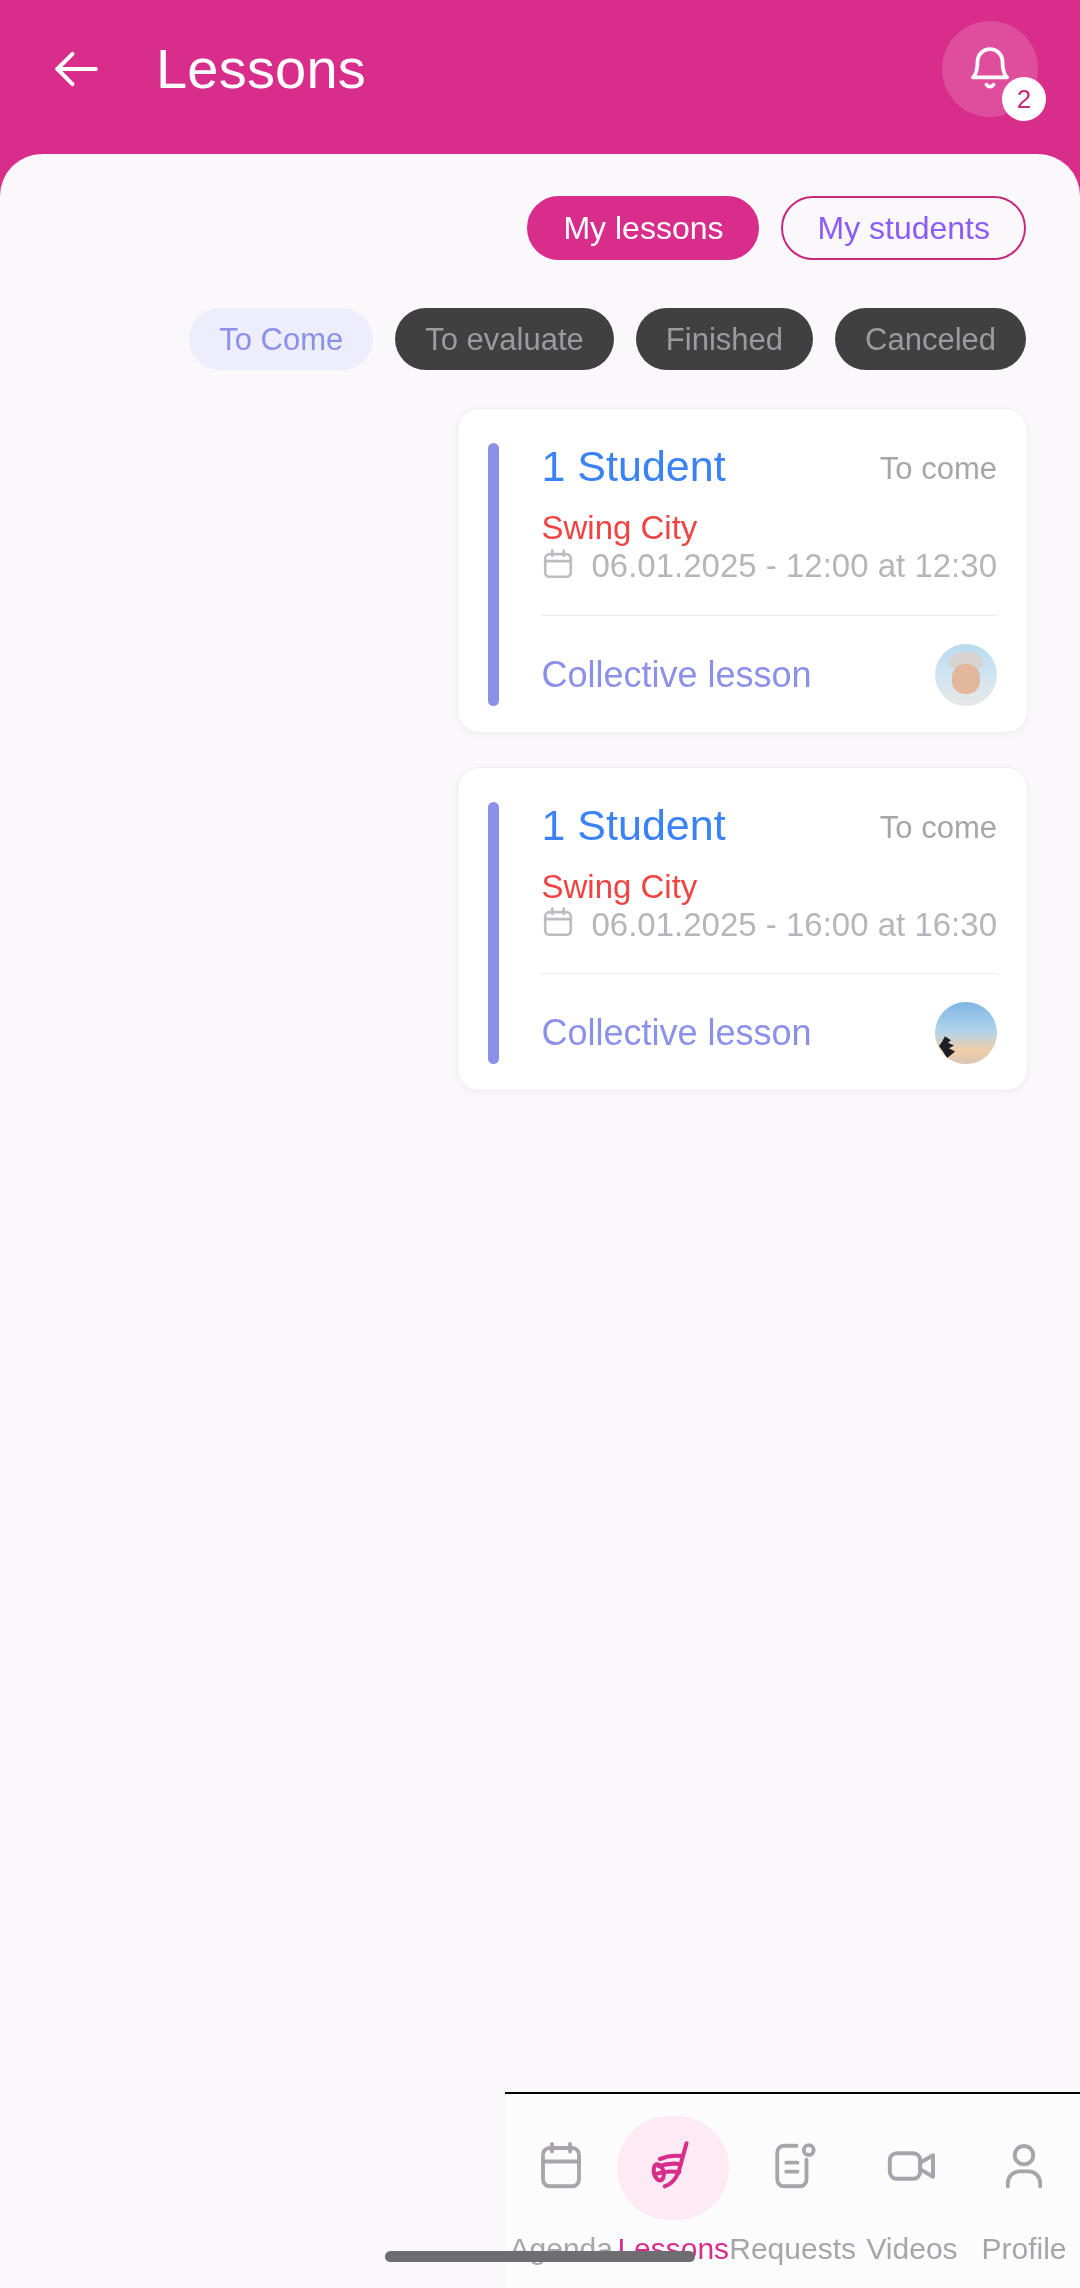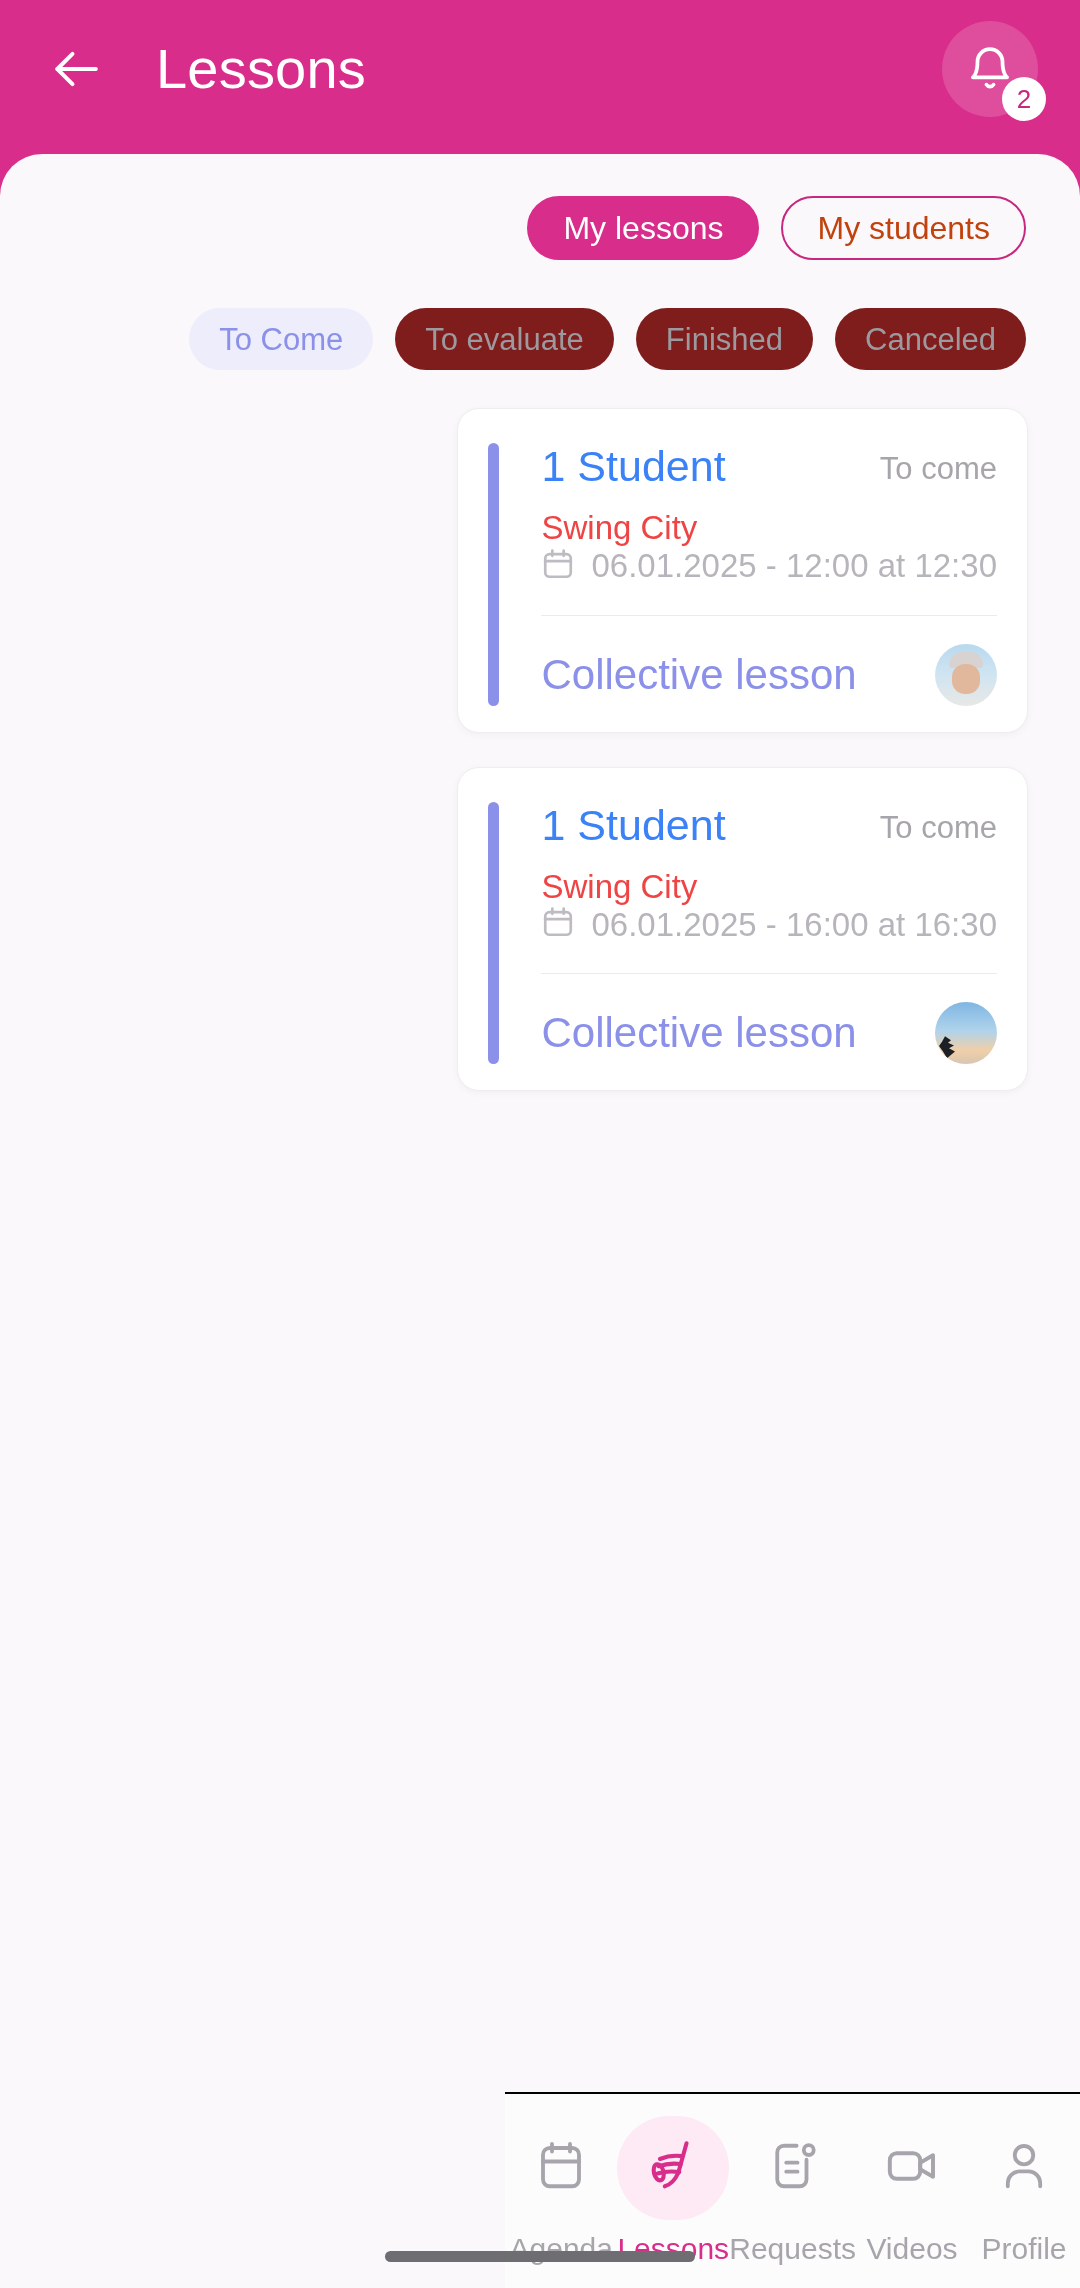--- a/index.html
+++ b/index.html
@@ -113,21 +113,21 @@
     white-space: nowrap;
     line-height: 1;
   }
   .segment.active {
     background: #D82D8B;
     color: #FFFFFF;
     border-color: #D82D8B;
   }
   .segment.inactive {
     background: transparent;
-    color: #c2410c;
+    color: #8b5cf6;
     border-color: #C7277E;
   }
 
   
   .filter-row {
     display: flex;
     align-items: center;
     gap: 22px;
     padding: 48px 54px 0 54px;
     flex: 0 0 auto;
@@ -141,21 +141,21 @@
     align-items: center;
     justify-content: center;
     white-space: nowrap;
     line-height: 1;
   }
   .chip.selected {
     background: #EDEDFB;
     color: #8B90E8;
   }
   .chip.unselected {
-    background: #7f1d1d;
+    background: #404040;
     color: #9C9A9E;
   }
 
   
   .list {
     flex: 1 1 auto;
     padding: 38px 52px 0 52px;
     overflow: hidden;
   }
   .lesson-card {
@@ -222,21 +222,21 @@
     background: #ECEAEE;
     margin: 30px 0 0 0;
   }
   .card-bottom {
     display: flex;
     align-items: center;
     justify-content: space-between;
     margin-top: 28px;
   }
   .lesson-type {
-    font-size: 42px;
+    font-size: 36px;
     color: #8B90E8;
     line-height: 1;
   }
   .avatar {
     width: 62px;
     height: 62px;
     border-radius: 50%;
     flex: 0 0 auto;
     overflow: hidden;
     position: relative;

